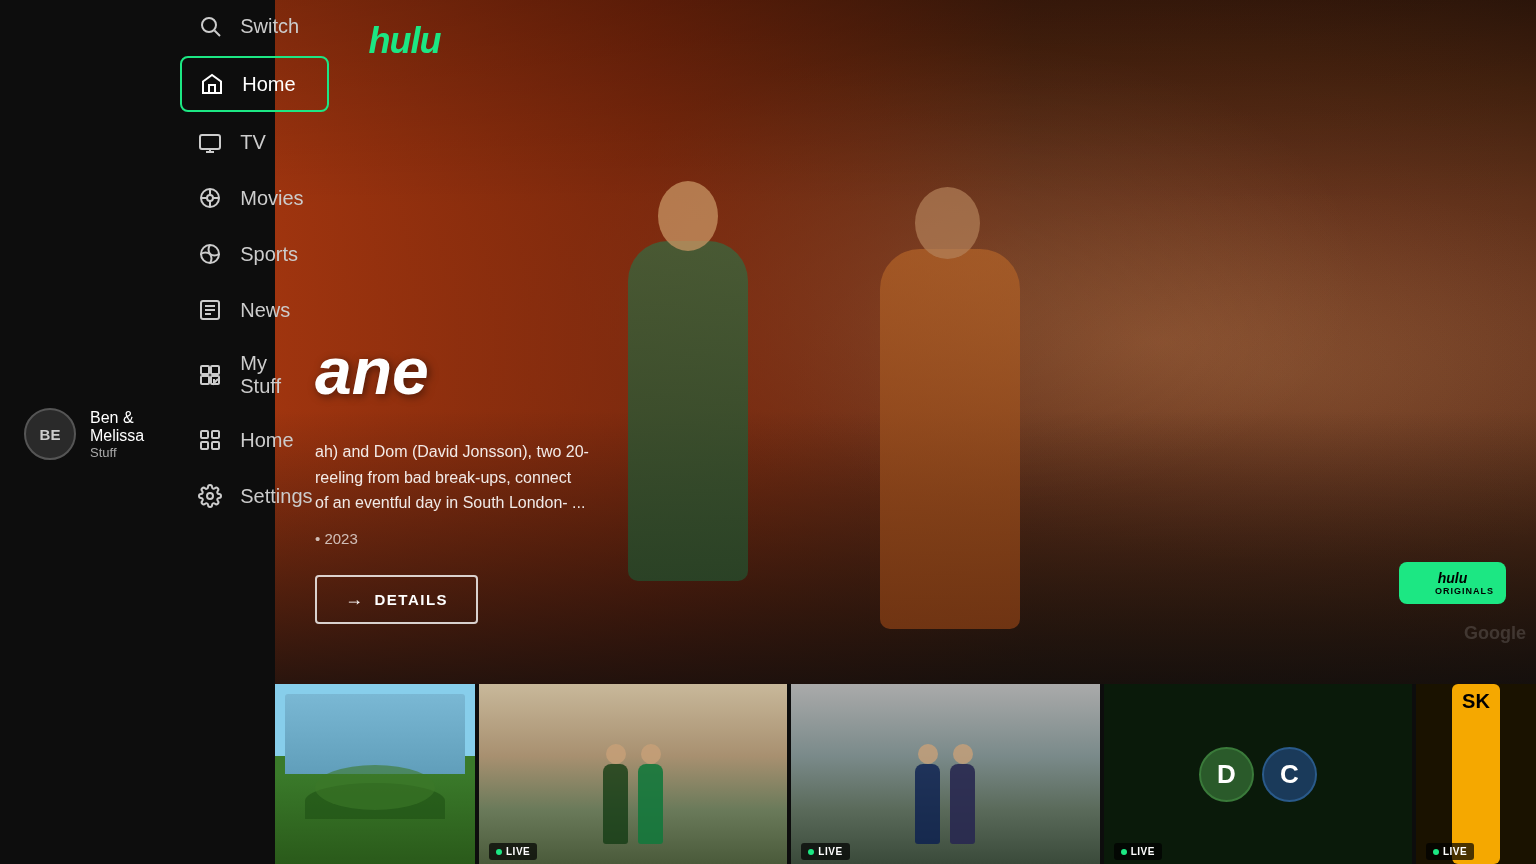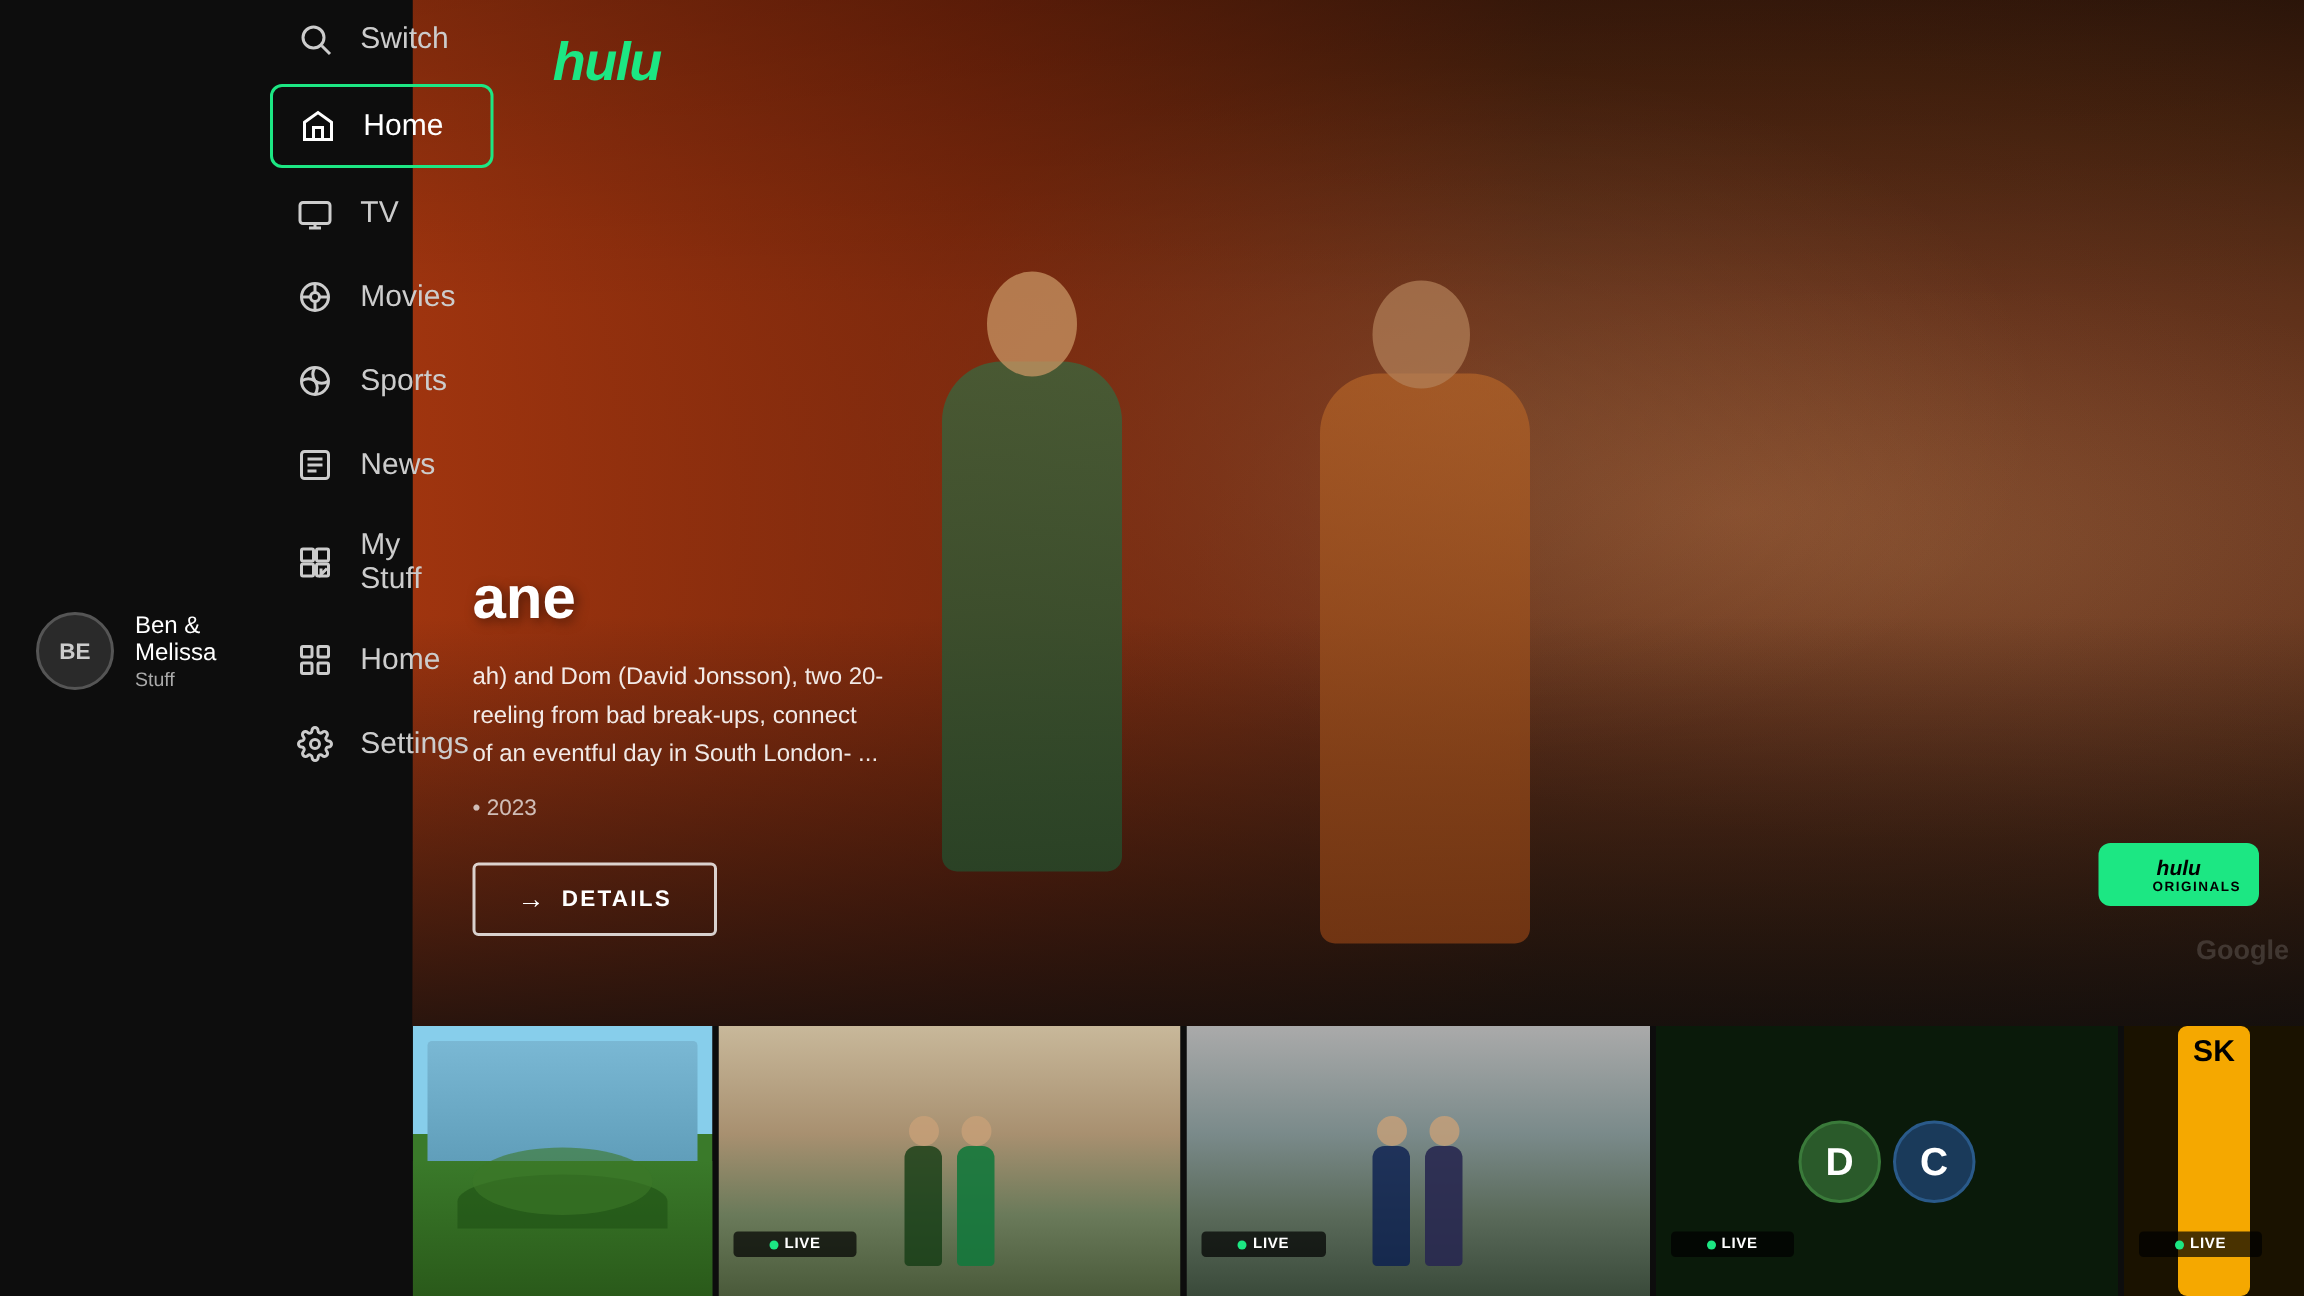--- a/index.html
+++ b/index.html
@@ -165,25 +165,26 @@
 
     .hero-content {
       position: relative;
       z-index: 5;
       padding: 0 40px 0 40px;
       max-width: 700px;
     }
 
     .hero-title {
       color: #ffffff;
-      font-size: 40px;
+      font-size: 66px;
       font-weight: 700;
       line-height: 1.1;
-      margin-bottom: 18px;
+      margin-bottom: 32px;
       text-shadow: 2px 2px 8px rgba(0,0,0,0.5);
+      font-style: italic;
     }
 
     .hero-desc {
       color: rgba(255,255,255,0.9);
       font-size: 16px;
       line-height: 1.6;
       margin-bottom: 14px;
       max-width: 420px;
     }
 
@@ -256,27 +257,27 @@
       cursor: pointer;
       min-width: 0;
     }
 
     .thumb-item:first-child {
       max-width: 200px;
     }
 
     .live-badge {
       position: absolute;
-      bottom: 26px;
+      bottom: 4px;
       left: 10px;
       background: rgba(0,0,0,0.7);
       color: #fff;
       font-size: 10px;
       font-weight: 700;
-      padding: 3px 24px;
+      padding: 3px 7px;
       border-radius: 3px;
       display: flex;
       align-items: center;
       gap: 4px;
       letter-spacing: 0.5px;
     }
 
     .live-dot {
       width: 6px;
       height: 6px;

